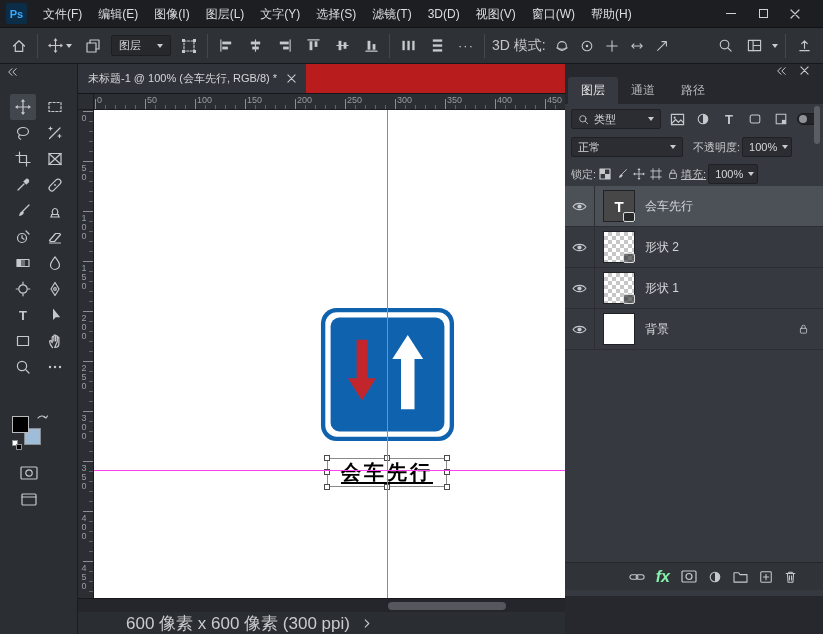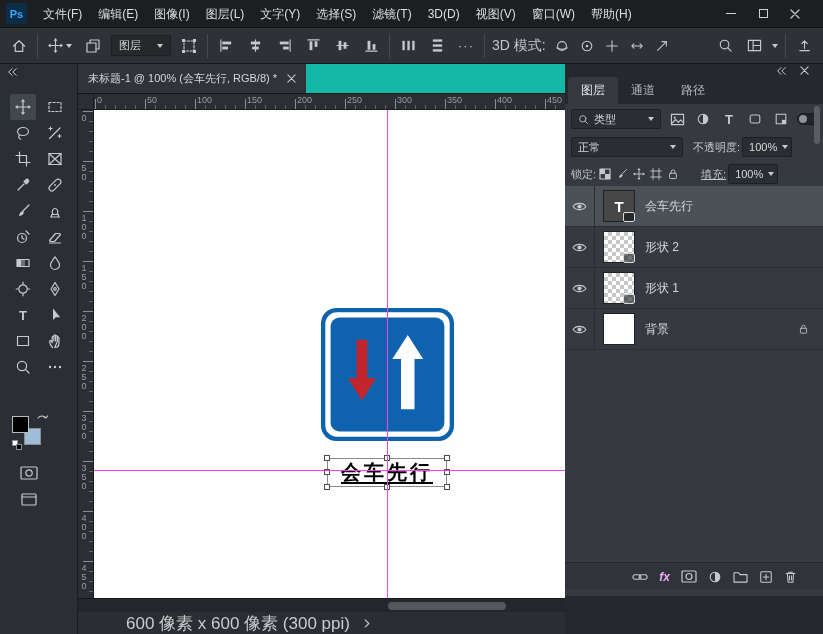--- a/index.html
+++ b/index.html
@@ -47,21 +47,21 @@
   .sw-bg{left:12px;top:12px;}
   .sw-fg{left:0;top:0;z-index:2;border:1px solid #b8babd;}
   .mini{position:absolute;left:0;top:24px;width:11px;height:11px;}
   .mini span{position:absolute;width:6px;height:6px;border:1px solid #8a8d90;display:block;}
   .mini .mw{left:0;top:0;background:#fff;}
   .mini .mb{left:4px;top:4px;background:#000;}
   .toolx{position:absolute;left:16px;width:26px;height:22px;display:flex;align-items:center;justify-content:center;}
 
   
   .docarea{position:absolute;left:78px;top:64px;width:487px;height:570px;background:#22252a;}
-  .tabbar{position:absolute;top:0;left:0;right:0;height:30px;background:#14b8a6;display:flex;border-bottom:1px solid #141518;}
+  .tabbar{position:absolute;top:0;left:0;right:0;height:30px;background:#b91c1c;display:flex;border-bottom:1px solid #141518;}
   .doctab{display:flex;align-items:center;gap:10px;padding:0 10px;background:#303339;font-size:11px;color:#d4d6d9;white-space:nowrap;}
   .canvaswrap{position:absolute;top:30px;left:0;right:0;bottom:36px;}
   .rcorner{position:absolute;top:0;left:0;width:16px;height:16px;background:#2b2e33;border-right:1px solid #1b1c1f;border-bottom:1px solid #1b1c1f;}
   .ruler-h{position:absolute;left:16px;right:0;top:0;height:16px;background:#2b2e33;border-bottom:1px solid #1b1c1f;overflow:hidden;}
   .ruler-h::before{content:"";position:absolute;left:1px;right:0;top:11px;height:5px;
     background:repeating-linear-gradient(to right,#60636a 0 1px,transparent 1px 10px);}
   .ruler-h::after{content:"";position:absolute;left:1px;right:0;top:5px;height:11px;
     background:repeating-linear-gradient(to right,#8b8e93 0 1px,transparent 1px 50px);}
   .ruler-v{position:absolute;top:16px;bottom:0;left:0;width:16px;background:#2b2e33;border-right:1px solid #1b1c1f;overflow:hidden;}
   .ruler-v::before{content:"";position:absolute;top:1px;bottom:0;left:11px;width:5px;
@@ -107,21 +107,21 @@
   .thumb{width:32px;height:32px;margin-left:8px;border:1px solid #1f2125;position:relative;flex:none;}
   .checker{background-color:#fff;background-image:conic-gradient(#c7c7c7 25%,transparent 0 50%,#c7c7c7 0 75%,transparent 0);background-size:8px 8px;}
   .tthumb{background:#474747;display:flex;align-items:center;justify-content:center;color:#fff;font-size:15px;font-weight:bold;}
   .badge{position:absolute;right:-1px;bottom:-1px;width:12px;height:10px;background:rgba(20,22,25,.6);
     border:1px solid #d9dadc;border-radius:2px;}
   .bluesq{position:absolute;left:1px;top:1px;width:7px;height:7px;background:#2f7dd1;}
   .lname{margin-left:10px;font-size:12px;color:#d4d6d9;white-space:nowrap;}
   .bglockwrap{margin-left:auto;margin-right:14px;}
   .bbar{position:absolute;bottom:6px;left:0;width:258px;height:28px;background:#303338;border-top:1px solid #25272b;
     display:flex;align-items:center;justify-content:flex-end;gap:11px;padding-right:26px;}
-  .fx{font-size:12px;font-style:italic;font-weight:bold;color:#f0abfc;}
+  .fx{font-size:16px;font-style:italic;font-weight:bold;color:#86efac;}
   .pscroll{position:absolute;right:3px;top:2px;width:6px;height:38px;background:#5a5d63;border-radius:3px;}
 </style>
 </head>
 <body>
 
 <div id="app">
 
   <header class="titlebar">
     <div class="pslogo">Ps</div>
     <nav class="menus">
@@ -622,21 +622,21 @@
           <svg class="ic" width="12" height="12" viewBox="0 0 16 16">
               <path d="M4 1 V15 M12 1 V15 M1 4 H15 M1 12 H15"></path>
             </svg>
         </span>
         <span class="pibtn" style="width:17px;">
           <svg class="ic" width="12" height="12" viewBox="0 0 16 16">
               <rect x="3.5" y="7" width="9" height="7" rx="1"></rect>
               <path d="M5.5 7 V5 a2.5 2.5 0 0 1 5 0 V7"></path>
             </svg>
         </span>
-        <span class="plabel" style="margin-left:20px;text-decoration:underline;">填充:</span>
+        <span class="plabel" style="margin-left:0;text-decoration:underline;">填充:</span>
         <span class="psel" style="width:50px;margin-left:2px;">
           <span>100%</span>
           <i class="chev" style="margin-left:auto;"></i>
         </span>
       </div>
 
       <div class="layers">
 
         <div class="lrow selr">
           <span class="eyecell">

